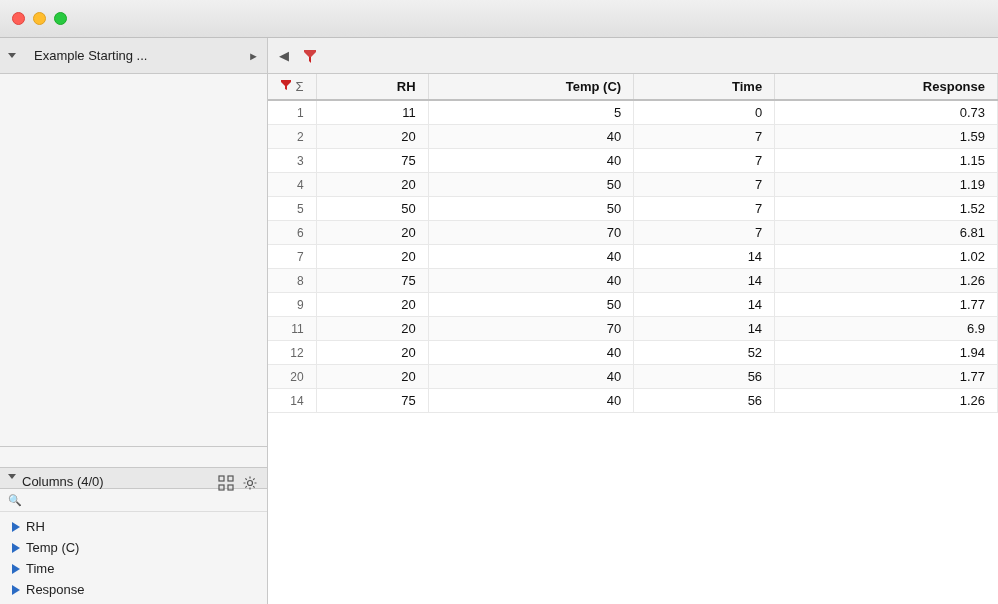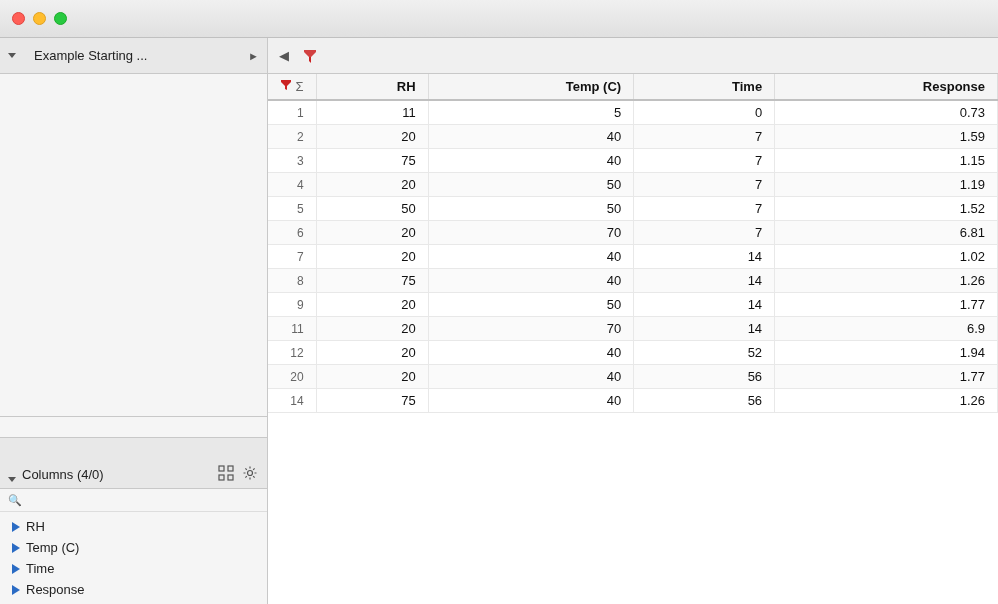--- a/index.html
+++ b/index.html
@@ -84,27 +84,27 @@
       color: #555;
     }
 
     
     .columns-panel {
       flex-shrink: 0;
       background: #f5f5f5;
     }
     .columns-header {
       display: flex;
-      align-items: flex-end;
+      align-items: flex-start;
       padding: 6px 8px;
       background: #e8e8e8;
       border-bottom: 1px solid #c8c8c8;
       border-top: 1px solid #c8c8c8;
       gap: 6px;
-      height: 52px;
+      height: 22px;
       margin-top: 20px;
     }
     .columns-title {
       font-size: 13px;
       font-weight: 500;
       color: #222;
       flex: 1;
     }
     .gear-btn {
       width: 18px;

